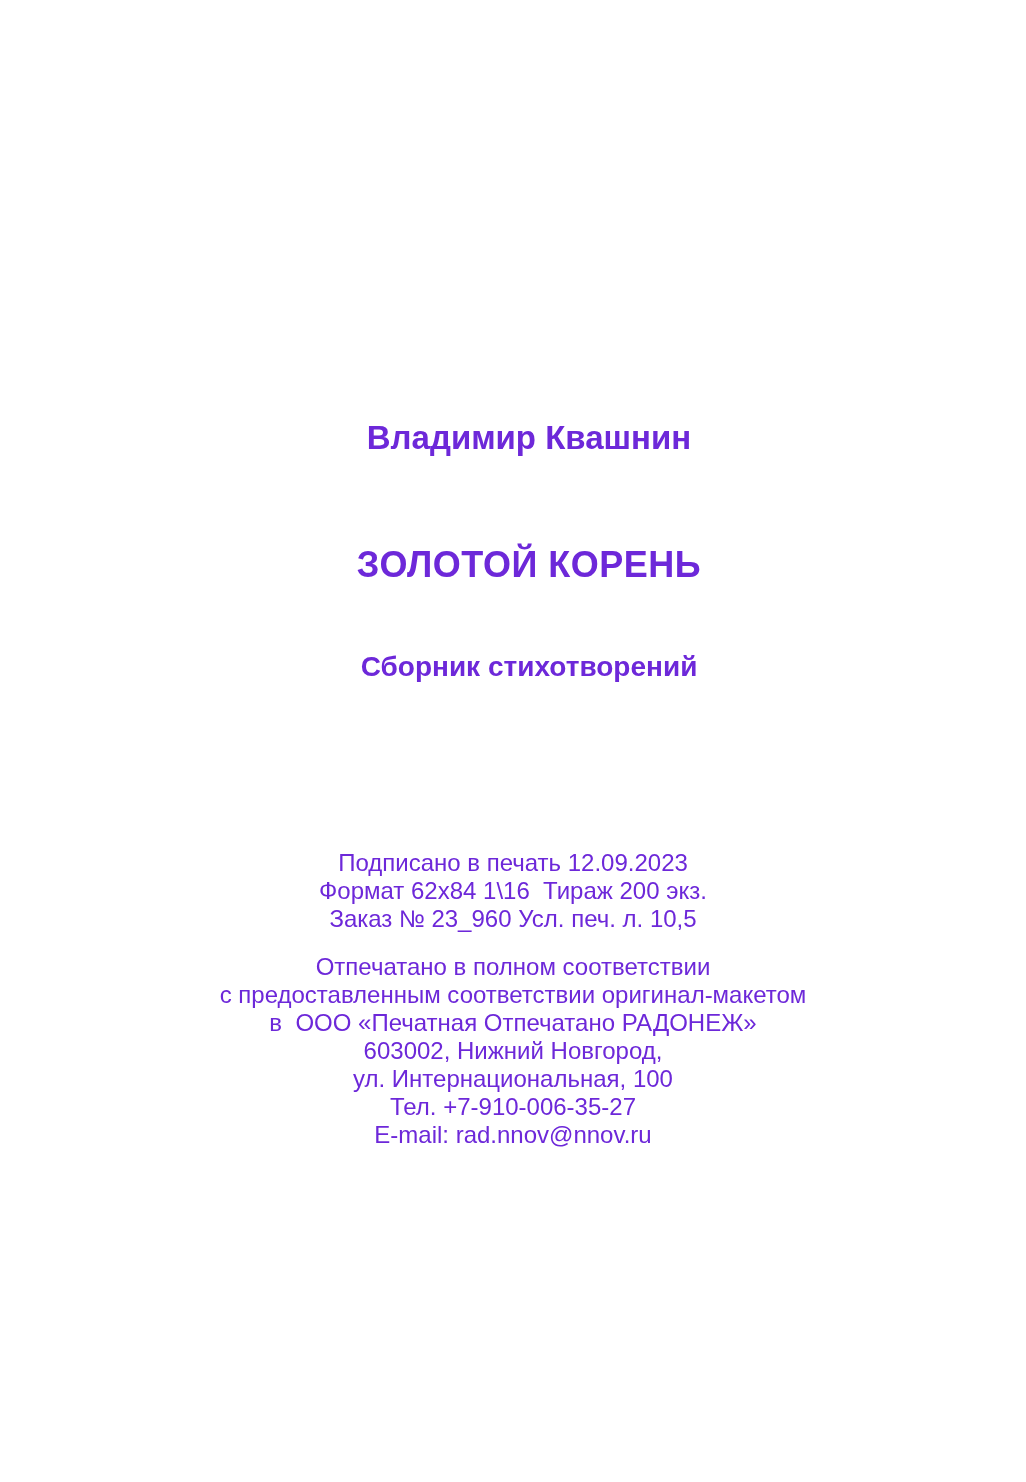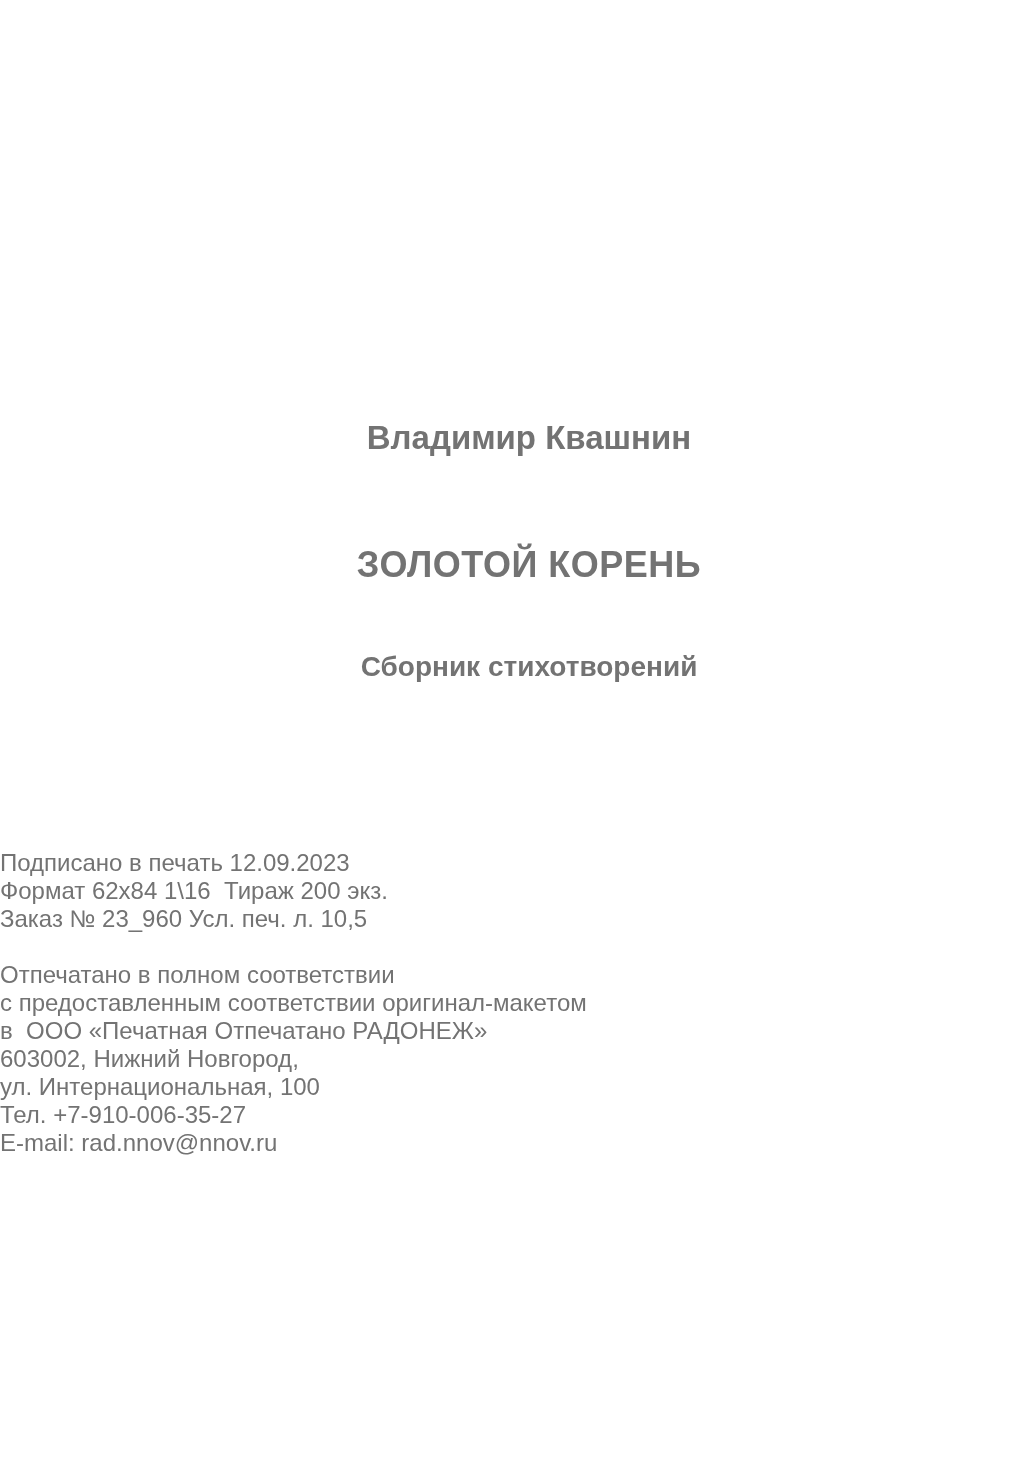--- a/index.html
+++ b/index.html
@@ -5,21 +5,21 @@
   html, body {
     margin: 0;
     padding: 0;
     background: #ffffff;
   }
   .page {
     position: relative;
     width: 1026px;
     height: 1482px;
     background: #ffffff;
-    color: #737373;
+    color: #6d28d9;
     font-family: "Liberation Sans", sans-serif;
     overflow: hidden;
   }
   .centered {
     position: absolute;
     left: 0;
     width: 100%;
     text-align: center;
     white-space: pre-wrap;
   }
@@ -44,26 +44,26 @@
     margin-left: 16px;
     font-size: 28px;
     line-height: 29px;
     font-weight: bold;
   }
   .imprint {
     position: absolute;
     top: 849px;
     left: 0;
     width: 100%;
-    text-align: left;
+    text-align: center;
     font-size: 24px;
     line-height: 28px;
   }
   .imprint-block-2 {
-    margin-top: 28px; 
+    margin-top: 20px; 
   }
   .imprint-line {
     white-space: pre-wrap;
   }
 </style>
 </head>
 <body>
 
 <div class="page">
 

